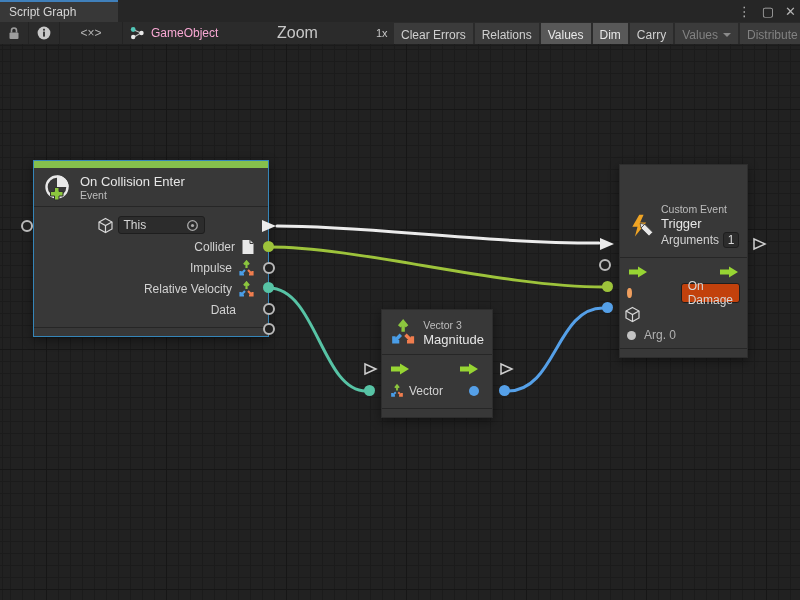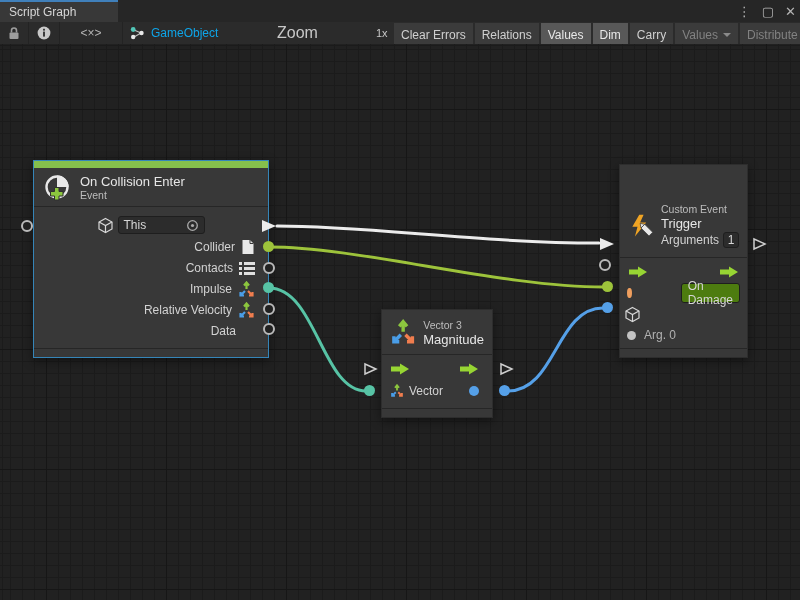--- a/index.html
+++ b/index.html
@@ -15,21 +15,21 @@
     border-top:2px solid #4080bb;box-sizing:border-box;
     display:flex;align-items:center;padding-left:9px;
     color:#d6d6d6;font-size:12px;
   }
   .win-icons{position:absolute;right:4px;top:0;height:22px;display:flex;align-items:center;gap:11px;color:#b5b5b5;font-size:13px;}
   .win-icons span{cursor:default;line-height:1;}
   
   .toolbar{position:absolute;left:0;top:22px;width:800px;height:22px;background:#2b2b2b;border-bottom:1px solid #161616;box-sizing:content-box;}
   .tb-left{position:absolute;left:0;top:0;height:22px;display:flex;align-items:stretch;}
   .tbtn{display:flex;align-items:center;justify-content:center;border-right:1px solid #232323;color:#b5b5b5;}
-  .tb-go{position:absolute;left:130px;top:0;height:22px;display:flex;align-items:center;gap:6px;color:#0ea5e9;font-size:12px;}
+  .tb-go{position:absolute;left:130px;top:0;height:22px;display:flex;align-items:center;gap:6px;color:#f9a8d4;font-size:12px;}
   .zoom-label{position:absolute;left:250px;top:0;height:22px;display:flex;align-items:center;color:#c8c8c8;font-size:16px;margin-left:27px;}
   .zoom-track{position:absolute;left:288px;top:31px;width:82px;height:2px;background:#5e5e5e;border-radius:1px;}
   .zoom-handle{position:absolute;left:358px;top:25px;width:13px;height:13px;border-radius:50%;background:#8f8f8f;}
   .zoom-value{position:absolute;left:376px;top:0;height:22px;display:flex;align-items:center;color:#c8c8c8;font-size:11px;}
   .tb-right{position:absolute;left:394px;top:0;width:406px;height:22px;display:flex;overflow:hidden;}
   .gbtn{flex:0 0 auto;display:flex;align-items:center;gap:5px;padding:12px 7px;margin:1px 2px 1px 0;background:#3b3b3b;color:#d0d0d0;font-size:12px;white-space:nowrap;}
   .gbtn.active{background:#585858;color:#e8e8e8;}
   .gbtn.disabled{color:#828282;}
   .caret{width:0;height:0;border-left:4px solid transparent;border-right:4px solid transparent;border-top:4px solid #8a8a8a;display:inline-block;}
   
@@ -180,33 +180,20 @@
       </span>
       <svg width="20" height="14" viewBox="0 0 20 14">
         <path d="M1 4.5 H10 V1.5 L19 7 L10 12.5 V9.5 H1 Z" fill="#97d533"></path>
       </svg>
     </div>
     <div class="prow">
       <span class="lbl">Collider</span>
       <svg width="14" height="16" viewBox="0 0 14 16">
         <path d="M1.5 1 H9 L12.5 4.5 V15 H1.5 Z" fill="#e8e8e8"></path>
         <path d="M9 1 V4.5 H12.5" fill="none" stroke="#383838" stroke-width="1"></path>
-      </svg>
-    </div>
-    <div class="prow">
-      <span class="lbl">Contacts</span>
-      <svg width="16" height="14" viewBox="0 0 16 14">
-        <g fill="#e0e0e0">
-          <rect x="0" y="1" width="3" height="3"></rect>
-            <rect x="5" y="1" width="11" height="3"></rect>
-          <rect x="0" y="6" width="3" height="3"></rect>
-            <rect x="5" y="6" width="11" height="3"></rect>
-          <rect x="0" y="11" width="3" height="3"></rect>
-            <rect x="5" y="11" width="11" height="3"></rect>
-        </g>
       </svg>
     </div>
     <div class="prow">
       <span class="lbl">Impulse</span>
       <svg width="17" height="17" viewBox="0 0 17 17">
         <path d="M8.5 8 V2 M6 4.5 L8.5 1.5 L11 4.5" stroke="#8cc63e" stroke-width="2.2" fill="none"></path>
         <path d="M7 10 L2.5 14.5 M2.5 11 v3.5 h3.5" stroke="#4a9ee8" stroke-width="2.2" fill="none"></path>
         <path d="M10 10 L14.5 14.5 M14.5 11 v3.5 h-3.5" stroke="#f07d4e" stroke-width="2.2" fill="none"></path>
       </svg>
     </div>
@@ -290,21 +277,21 @@
     <div class="prow" style="justify-content:space-between;padding:0 8px;">
       <svg width="20" height="14" viewBox="0 0 20 14">
         <path d="M1 4.5 H10 V1.5 L19 7 L10 12.5 V9.5 H1 Z" fill="#97d533"></path>
       </svg>
       <svg width="20" height="14" viewBox="0 0 20 14">
         <path d="M1 4.5 H10 V1.5 L19 7 L10 12.5 V9.5 H1 Z" fill="#97d533"></path>
       </svg>
     </div>
     <div class="prow" style="justify-content:flex-start;padding:0 7px;gap:7px;">
       <span class="fdot sm orange"></span>
-      <span class="field" style="width:84px;height:20px;padding:0 6px;background:#4d7c0f;margin-left:42px;">
+      <span class="field" style="width:84px;height:20px;padding:0 6px;background:#c2410c;margin-left:42px;">
         <span>On Damage</span>
       </span>
     </div>
     <div class="prow" style="justify-content:flex-start;padding:0 4px;">
       <svg width="17" height="17" viewBox="0 0 17 17">
         <path d="M8.5 1.5 L15 5 V12 L8.5 15.5 L2 12 V5 Z" fill="none" stroke="#d8d8d8" stroke-width="1.2"></path>
         <path d="M2 5 L8.5 8.5 L15 5 M8.5 8.5 V15.5" fill="none" stroke="#d8d8d8" stroke-width="1.2"></path>
       </svg>
     </div>
     <div class="prow" style="justify-content:flex-start;padding:0 7px;gap:8px;">

